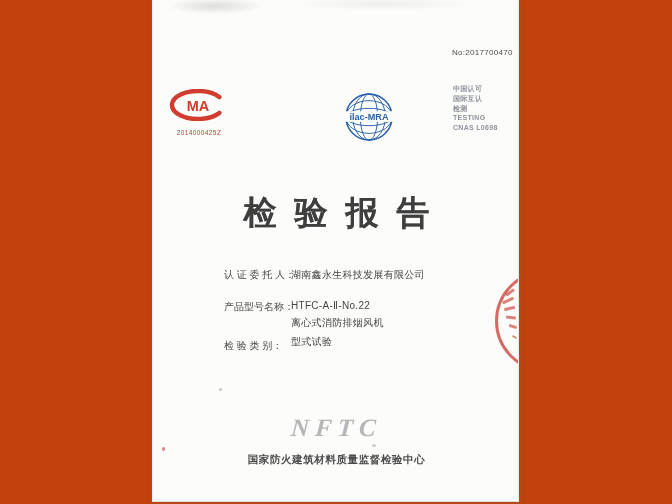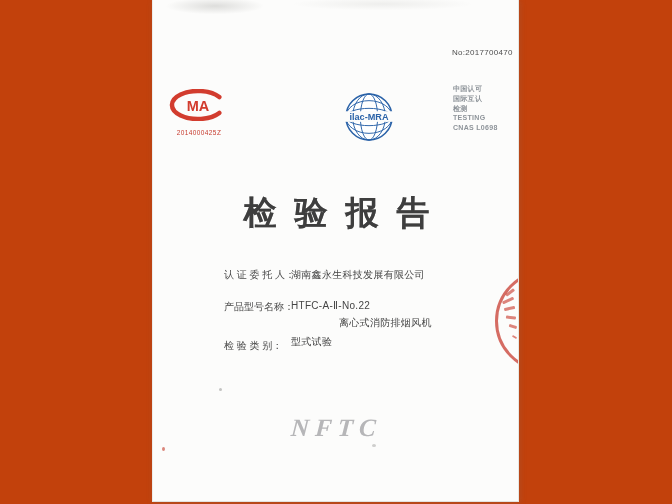--- a/index.html
+++ b/index.html
@@ -47,21 +47,21 @@
   
   .report-title{
     position:absolute;left:0;top:193px;width:367px;box-sizing:border-box;padding-left:18px;
     text-align:center;font-size:33px;font-weight:700;letter-spacing:18px;color:#3e3e3e;
     text-shadow:0 0 .5px rgba(62,62,62,.6);
   }
   
   .field-label{position:absolute;left:71px;font-size:10px;color:#4a4a4a;white-space:nowrap;}
   .field-value{position:absolute;left:138px;font-size:10px;color:#454545;white-space:nowrap;letter-spacing:.3px;}
   .fl-1{top:270px;} .fv-1{top:270px;}
-  .fl-2{top:302px;} .fv-2a{top:302px;} .fv-2b{top:318px;margin-left:48px;}
+  .fl-2{top:302px;} .fv-2a{top:302px;} .fv-2b{top:318px;}
   .fl-3{top:341px;} .fv-3{top:337px;}
   
   .nftc{
     position:absolute;left:0;top:416px;width:367px;text-align:center;
     font-family:"Liberation Serif","DejaVu Serif",serif;
     font-style:italic;font-weight:bold;font-size:25px;letter-spacing:6px;color:#b6b6b8;
     transform:skewX(-4deg);
   }
   .org-name{
     position:absolute;left:0;top:455px;width:367px;text-align:center;
@@ -129,20 +129,21 @@
     <div class="field-value fv-1">湖南鑫永生科技发展有限公司</div>
 
     <div class="field-label fl-2">产品型号名称：</div>
     <div class="field-value fv-2a">HTFC-A-Ⅱ-No.22</div>
     <div class="field-value fv-2b">离心式消防排烟风机</div>
 
     <div class="field-label fl-3">检 验 类 别：</div>
     <div class="field-value fv-3">型式试验</div>
 
     <div class="nftc">NFTC</div>
+    <div class="org-name">国家防火建筑材料质量监督检验中心</div>
 
     <div class="seal-ring"></div>
     <div class="seal-glyphs">
       <span class="sg1"></span>
         <span class="sg2"></span>
         <span class="sg3"></span>
       <span class="sg4"></span>
         <span class="sg5"></span>
         <span class="sg6"></span>
     </div>

